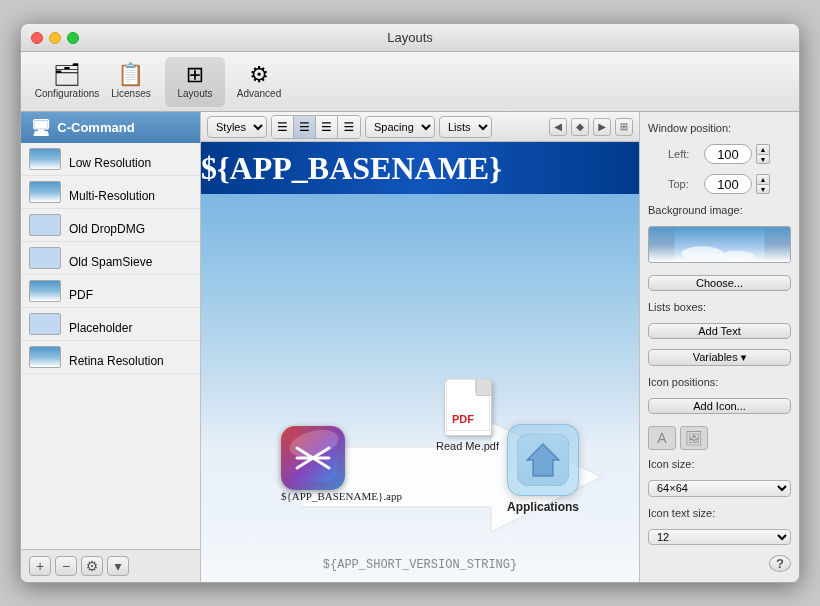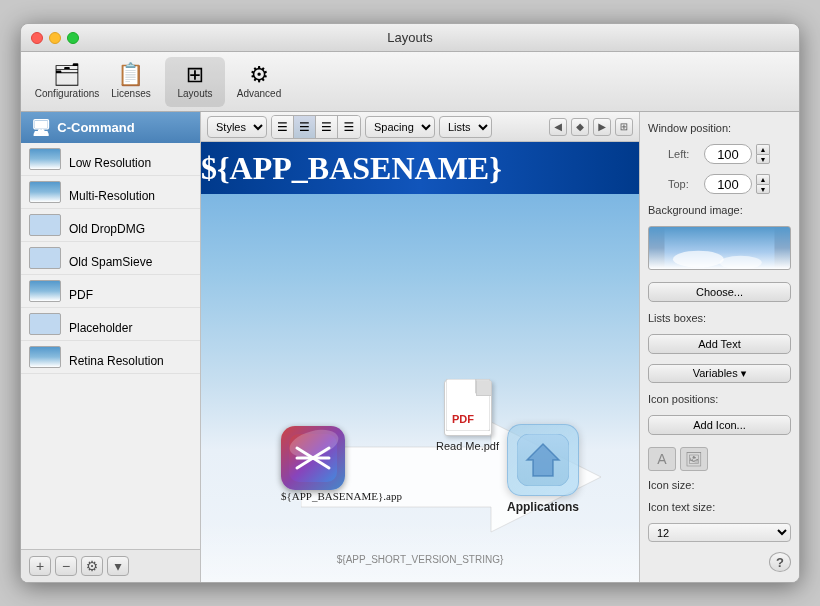--- a/index.html
+++ b/index.html
@@ -299,26 +299,27 @@
       box-shadow: 0 2px 8px rgba(0,0,0,0.2);
     }
     .apps-icon-label {
       font-size: 12px;
       font-weight: bold;
       color: #222;
       text-shadow: 0 1px 2px rgba(255,255,255,0.8);
     }
     .canvas-bottom-text {
       position: absolute;
-      bottom: 17px;
+      bottom: 10px;
       left: 50%;
       transform: translateX(-50%);
-      font-size: 10px;
+      font-size: 12px;
       color: #888;
       white-space: nowrap;
+      font-family: Liberation Mono, monospace;
     }
     .right-panel {
       width: 160px;
       background: #ececec;
       border-left: 1px solid #c0c0c0;
       padding: 10px 8px;
       display: flex;
       flex-direction: column;
       gap: 8px;
       font-size: 11px;
@@ -634,20 +635,25 @@
       <div class="rp-section-label">Lists boxes:</div>
       <div class="rp-btn">Add Text</div>
       <div class="rp-btn">Variables ▾</div>
       <div class="rp-section-label">Icon positions:</div>
       <div class="rp-btn">Add Icon...</div>
       <div class="rp-icon-row">
         <div class="rp-icon-placeholder">A</div>
         <div class="rp-icon-placeholder">🖼</div>
       </div>
       <div class="rp-section-label">Icon size:</div>
+      <select class="rp-select">
+        <option>64×64</option>
+        <option>32×32</option>
+        <option>128×128</option>
+      </select>
       <div class="rp-section-label">Icon text size:</div>
       <select class="rp-select">
         <option>12</option>
         <option>10</option>
         <option>14</option>
       </select>
       <div class="rp-help-btn">?</div>
     </div>
   </div>
 </div>

